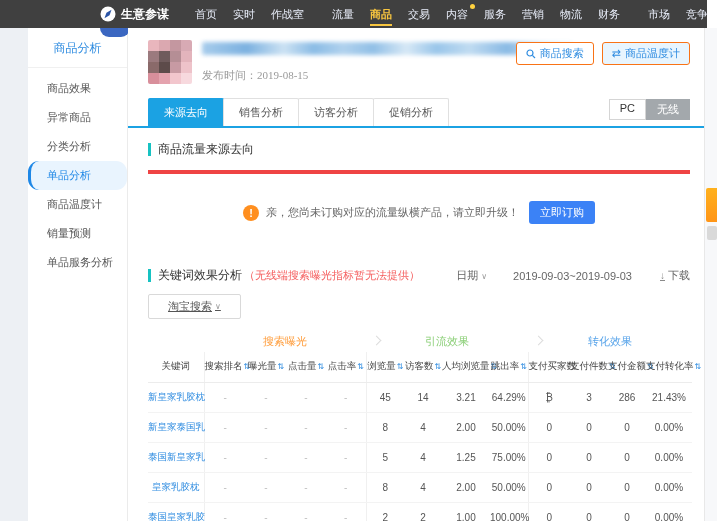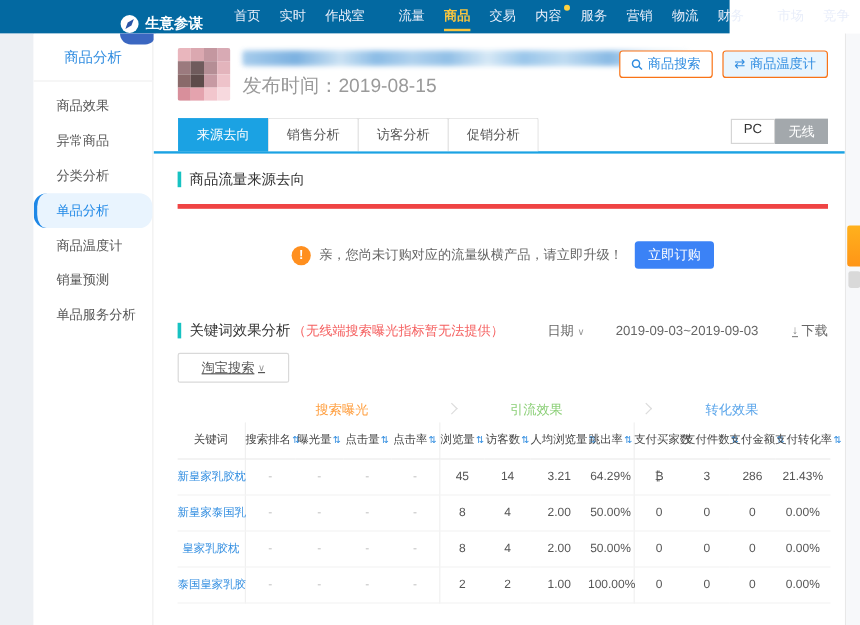--- a/index.html
+++ b/index.html
@@ -1,22 +1,22 @@
 <!DOCTYPE html>
 <html><head>
 <meta charset="utf-8">
 <style>
   * { margin:0; padding:0; box-sizing:border-box; }
   html,body { width:717px; height:521px; overflow:hidden;
     font-family:"Liberation Sans", sans-serif; background:#fff; }
   .page { position:relative; width:717px; height:521px; }
 
   
-  .topbar { position:absolute; left:0; top:0; width:608px; height:28px;
-    background:#0369a1; display:flex; align-items:flex-end; color:#e9eefa;
+  .topbar { position:absolute; left:0; top:0; width:707px; height:28px;
+    background:#404040; display:flex; align-items:center; color:#e9eefa;
     font-size:11px; padding-left:100px; white-space:nowrap; }
   .brand { display:flex; align-items:center; gap:5px; font-weight:bold;
     color:#fff; font-size:12px; margin-right:18px; }
   .nav-item { padding:0 8px; height:28px; line-height:28px; cursor:pointer; position:relative; }
   .nav-item.active { color:#f7c53f; font-weight:bold; }
   .nav-item.active::after { content:""; position:absolute; left:8px; right:8px; bottom:2px;
     height:2px; background:#f7c53f; }
   .nav-dot { position:absolute; top:4px; right:1px; width:5px; height:5px;
     border-radius:50%; background:#ffd23f; }
   .tb-div { width:1px; height:11px; background:rgba(255,255,255,.35); margin:0 6px; }
@@ -52,21 +52,21 @@
   .thumb i { display:block; }
   .t1{background:#e9b6bd}.t2{background:#dba8b0}.t3{background:#c497a0}.t4{background:#d8aab4}
   .t5{background:#9b7a7e}.t6{background:#6f5b5c}.t7{background:#b58e95}.t8{background:#e3b4bc}
   .t9{background:#8a6a6a}.t10{background:#5d4b4a}.t11{background:#c79aa3}.t12{background:#eec3ca}
   .t13{background:#d88f9b}.t14{background:#e4a3ae}.t15{background:#f2c6cd}.t16{background:#f7d9de}
   .prod-meta { display:flex; flex-direction:column; justify-content:space-between;
     margin-left:10px; height:44px; padding:2px 0 1px; }
   .title-blur { width:372px; height:13px; border-radius:2px; filter:blur(2px); opacity:.9;
     background:linear-gradient(90deg,#9ec7ea,#6ea9dd 12%,#c6dff2 22%,#7fb5e3 30%,#a8cdec 38%,
       #86b9e4 46%,#d2e6f5 55%,#8fc0e8 63%,#b9d8f0 72%,#7db3e2 82%,#cfe4f4 92%,#eef6fc); }
-  .publish { font-size:16px; color:#9a9a9a; }
+  .publish { font-size:11px; color:#9a9a9a;font-family:Liberation Serif, serif; }
   .head-btns { position:absolute; right:0; top:2px; display:flex; gap:8px; }
   .btn-line { display:flex; align-items:center; gap:4px; font-size:11px; color:#2f8ce0;
     border:1px solid #f97316; border-radius:3px; padding:3px 9px; background:#fff; cursor:pointer; }
   .btn-line.tint { background:#e8f5fe; }
 
   
   .tabs-row { position:relative; margin:14px -14px 0 -20px; padding-left:20px;
     border-bottom:2px solid #1ba2e3; display:flex; align-items:flex-end; }
   .tab { font-size:11px; color:#555; background:#fff; border:1px solid #e0e0e0;
     border-bottom:none; padding:6px 15px; cursor:pointer; margin-right:-1px;
@@ -326,20 +326,35 @@
           <td>8</td>
           <td>4</td>
           <td>2.00</td>
           <td class="b-r">50.00%</td>
           <td>0</td>
           <td>0</td>
           <td>0</td>
           <td>0.00%</td>
         </tr>
         <tr>
+          <td class="kw b-r">泰国新皇家乳</td>
+          <td class="dash">-</td>
+          <td class="dash">-</td>
+          <td class="dash">-</td>
+          <td class="dash b-r">-</td>
+          <td>5</td>
+          <td>4</td>
+          <td>1.25</td>
+          <td class="b-r">75.00%</td>
+          <td>0</td>
+          <td>0</td>
+          <td>0</td>
+          <td>0.00%</td>
+        </tr>
+        <tr>
           <td class="kw b-r">皇家乳胶枕</td>
           <td class="dash">-</td>
           <td class="dash">-</td>
           <td class="dash">-</td>
           <td class="dash b-r">-</td>
           <td>8</td>
           <td>4</td>
           <td>2.00</td>
           <td class="b-r">50.00%</td>
           <td>0</td>

